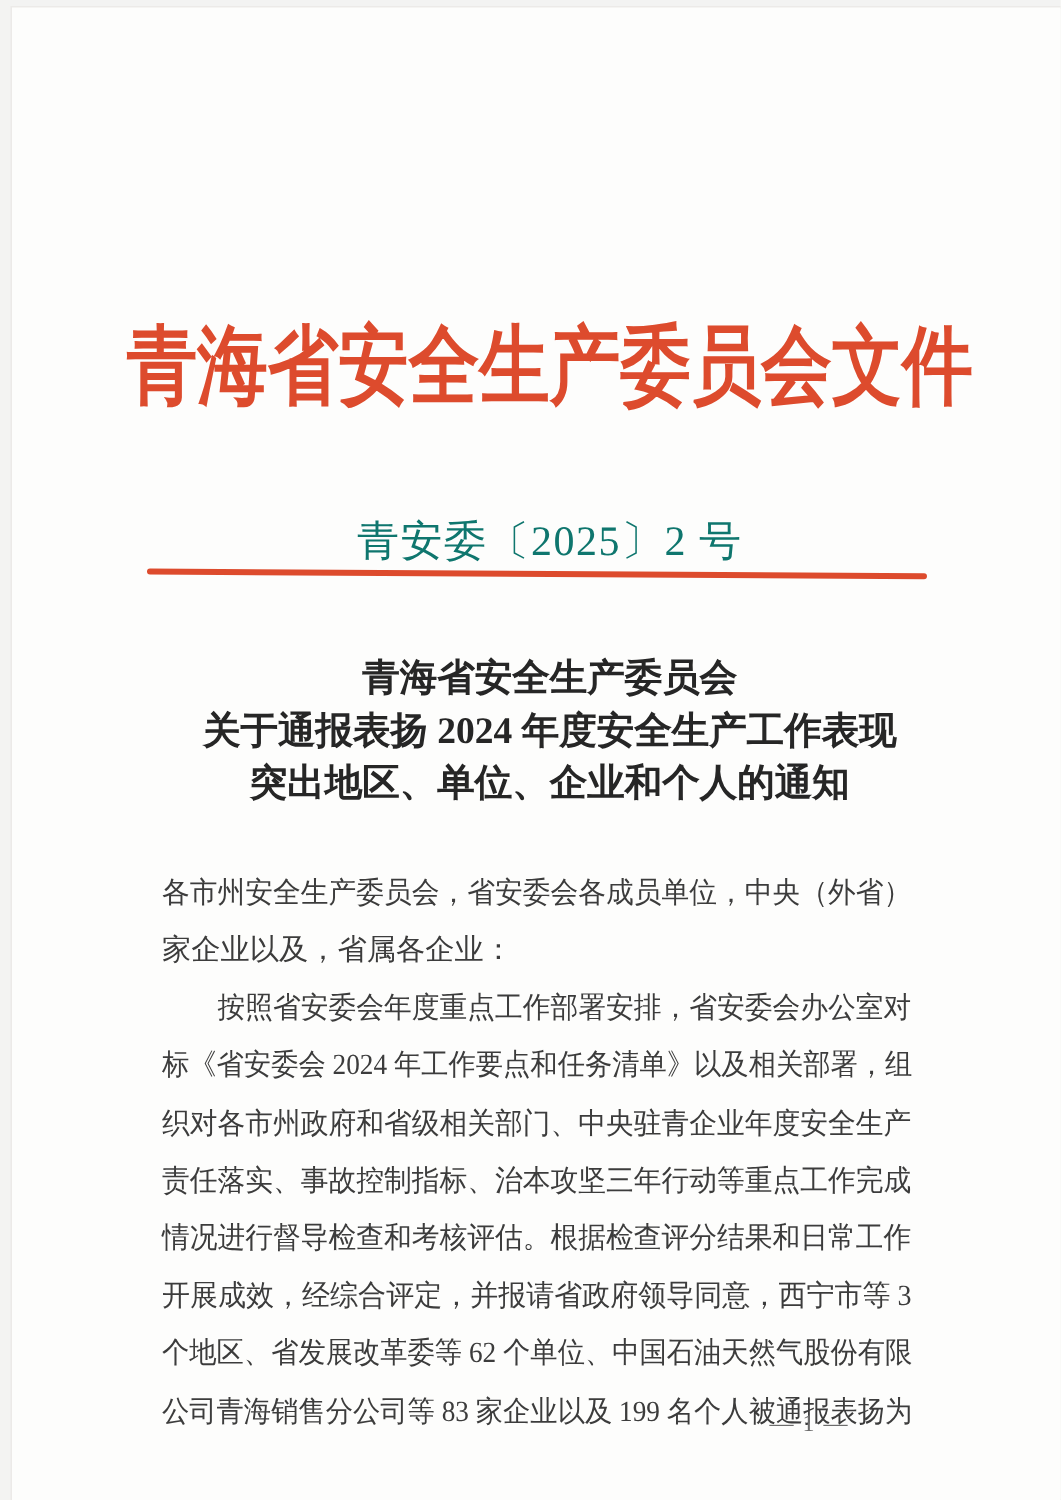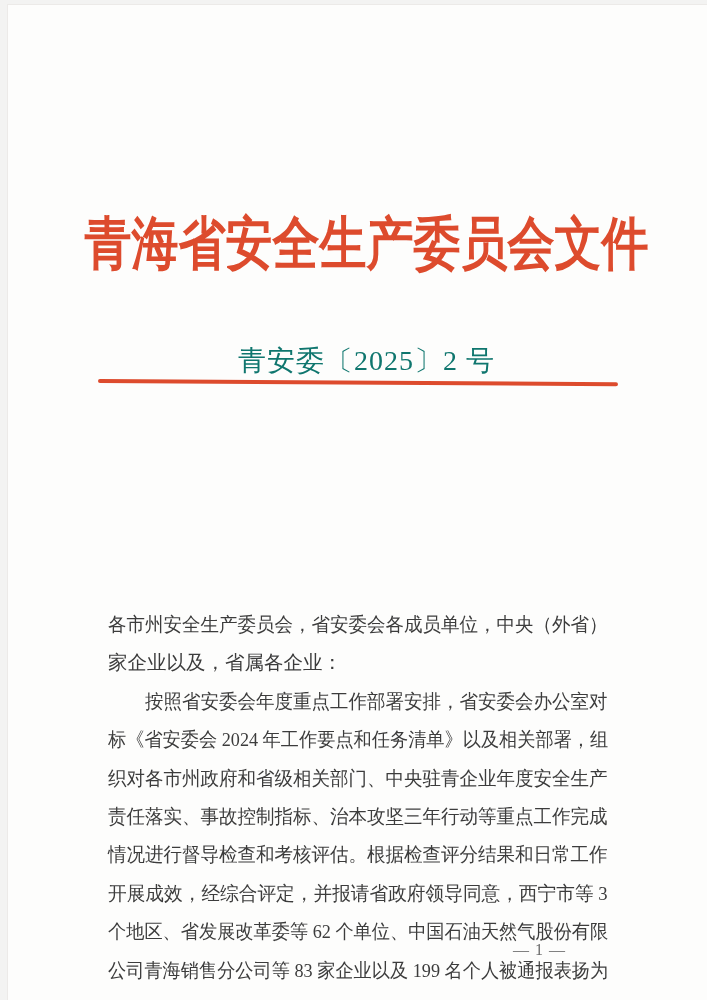--- a/index.html
+++ b/index.html
@@ -56,21 +56,20 @@
   .doc-title .line {
     line-height: 35px;
     white-space: nowrap;
   }
   .body-text {
     position: absolute;
     top: 572px; left: 100px;
     width: 500px;
     font-size: 19.5px;
     color: #3c3c3c;
-    margin-top: 29px;
   }
   .body-text .line {
     display: table;
     white-space: nowrap;
     line-height: 38.4px;
   }
   .page-number {
     position: absolute;
     top: 936px; left: 505px;
     font-size: 16px;
@@ -84,20 +83,25 @@
 
 <div class="canvas">
   <div class="page">
 
     <div class="letterhead">青海省安全生产委员会文件</div>
 
     <div class="doc-number">青安委〔2025〕2 号</div>
 
     <div class="red-rule"></div>
 
+    <div class="doc-title">
+        <div class="line">青海省安全生产委员会</div>
+        <div class="line">关于通报表扬 2024 年度安全生产工作表现</div>
+        <div class="line">突出地区、单位、企业和个人的通知</div>
+      </div>
 
     <div class="body-text">
       <div>
           <div class="line" style="transform-origin: left top; transform: scaleX(0.948767);">各市州安全生产委员会，省安委会各成员单位，中央（外省）</div>
           <div class="line">家企业以及，省属各企业：</div>
         </div>
       <div>
           <div class="line" style="transform-origin: left top; transform: scaleX(0.948767);">　　按照省安委会年度重点工作部署安排，省安委会办公室对</div>
           <div class="line" style="transform-origin: left top; transform: scaleX(0.932836);">标《省安委会 2024 年工作要点和任务清单》以及相关部署，组</div>
           <div class="line" style="transform-origin: left top; transform: scaleX(0.948767);">织对各市州政府和省级相关部门、中央驻青企业年度安全生产</div>

